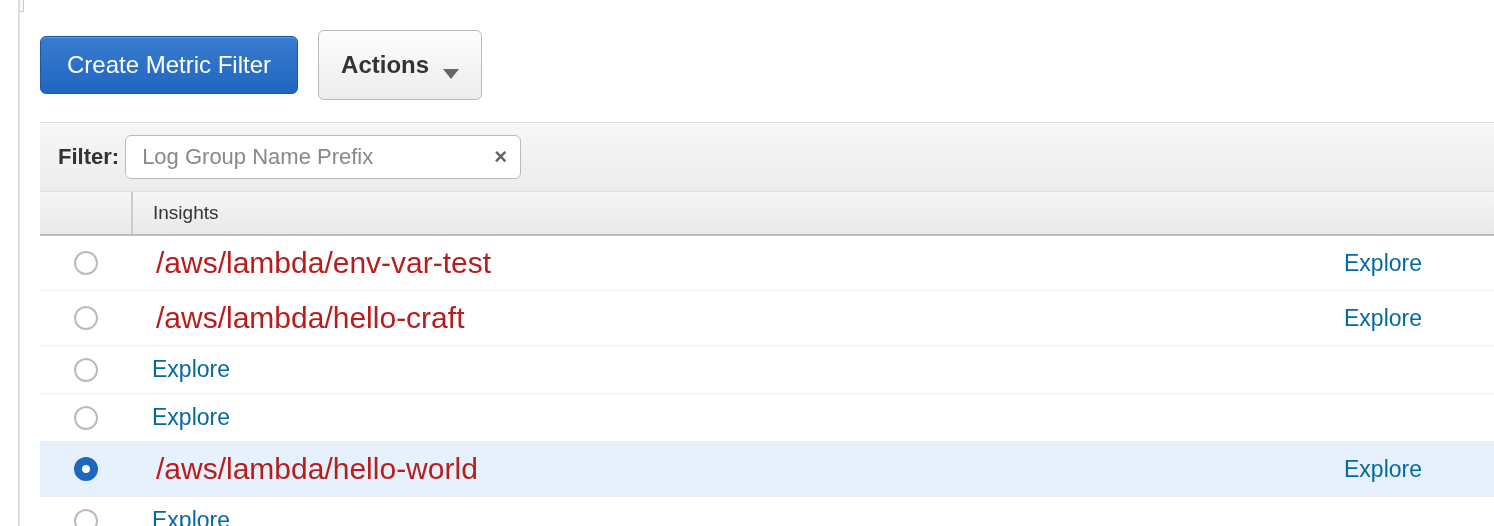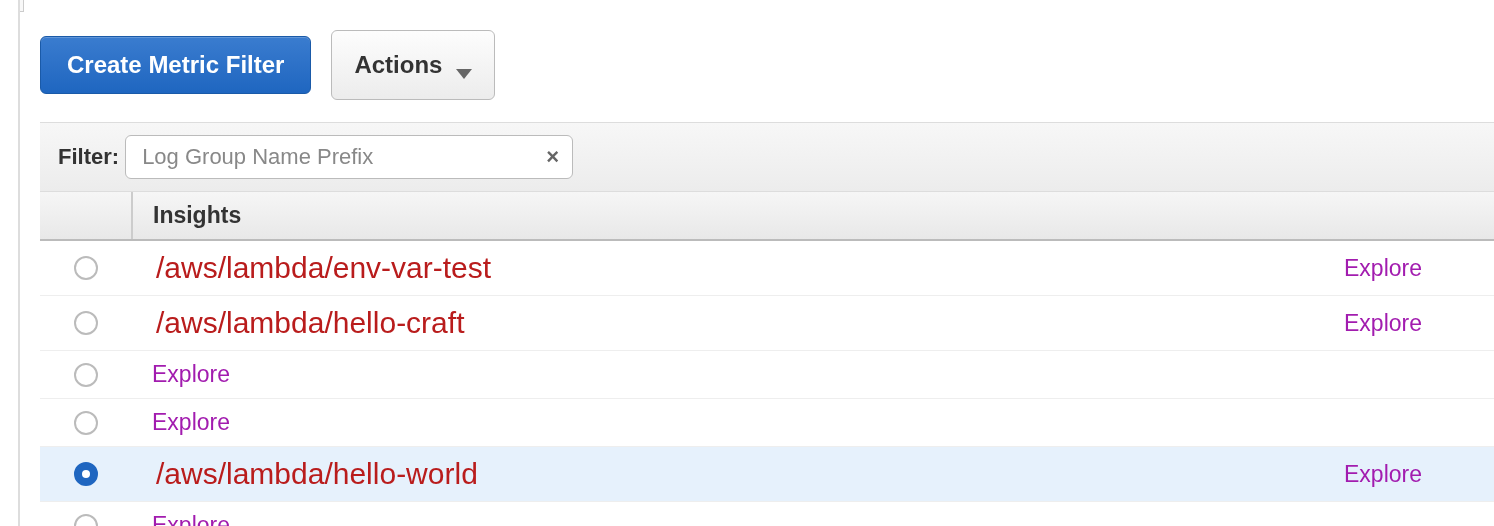--- a/index.html
+++ b/index.html
@@ -37,21 +37,21 @@
     }
     .toolbar {
       display: flex;
       gap: 20px;
       align-items: center;
       margin-bottom: 22px;
     }
     .btn-primary {
       background: linear-gradient(#3a7ccf, #1f66c0);
       color: #fff;
-      font-weight: bold;
+      font-weight: normal;
       font-size: 24px;
       border: 1px solid #1a5aa8;
       border-radius: 6px;
       padding: 14px 26px;
       cursor: pointer;
       box-shadow: inset 0 1px 0 rgba(255,255,255,0.2);
     }
     .btn-secondary {
       background: linear-gradient(#fdfdfd, #ececec);
       color: #333;
@@ -84,21 +84,21 @@
       align-items: center;
       gap: 6px;
     }
     .filter-label {
       font-weight: bold;
       font-size: 22px;
       color: #333;
     }
     .filter-input-wrap {
       position: relative;
-      width: 448px;
+      width: 396px;
     }
     .filter-input {
       width: 100%;
       font-size: 22px;
       padding: 8px 40px 8px 16px;
       border: 1px solid #bbb;
       border-radius: 6px;
       background: #fff;
       color: #333;
     }
@@ -126,22 +126,22 @@
     .th-name {
       flex: 1;
       padding: 10px 24px;
       font-weight: bold;
       font-size: 23px;
     }
     .th-insights {
       width: 170px;
       border-left: 1px solid #ccc;
       padding: 10px 20px;
-      font-weight: bold;
-      font-size: 23px;
+      font-weight: normal;
+      font-size: 19px;
     }
     .row {
       display: flex;
       align-items: center;
       border-bottom: 1px solid #eee;
       padding: 10px 0;
     }
     .row.selected { background: #e6f1fc; }
     .col-select {
       width: 92px;
@@ -177,21 +177,21 @@
     .link {
       color: #b91c1c;
       font-size: 30px;
       cursor: pointer;
     }
     .col-insights {
       width: 170px;
       padding: 0 20px;
     }
     .explore {
-      color: #a21caf;
+      color: #0369a1;
       font-size: 23px;
       cursor: pointer;
     }
   </style>
 </head>
 <body>
 
 <div class="left-border"></div>
 <div class="left-stub"></div>
 

